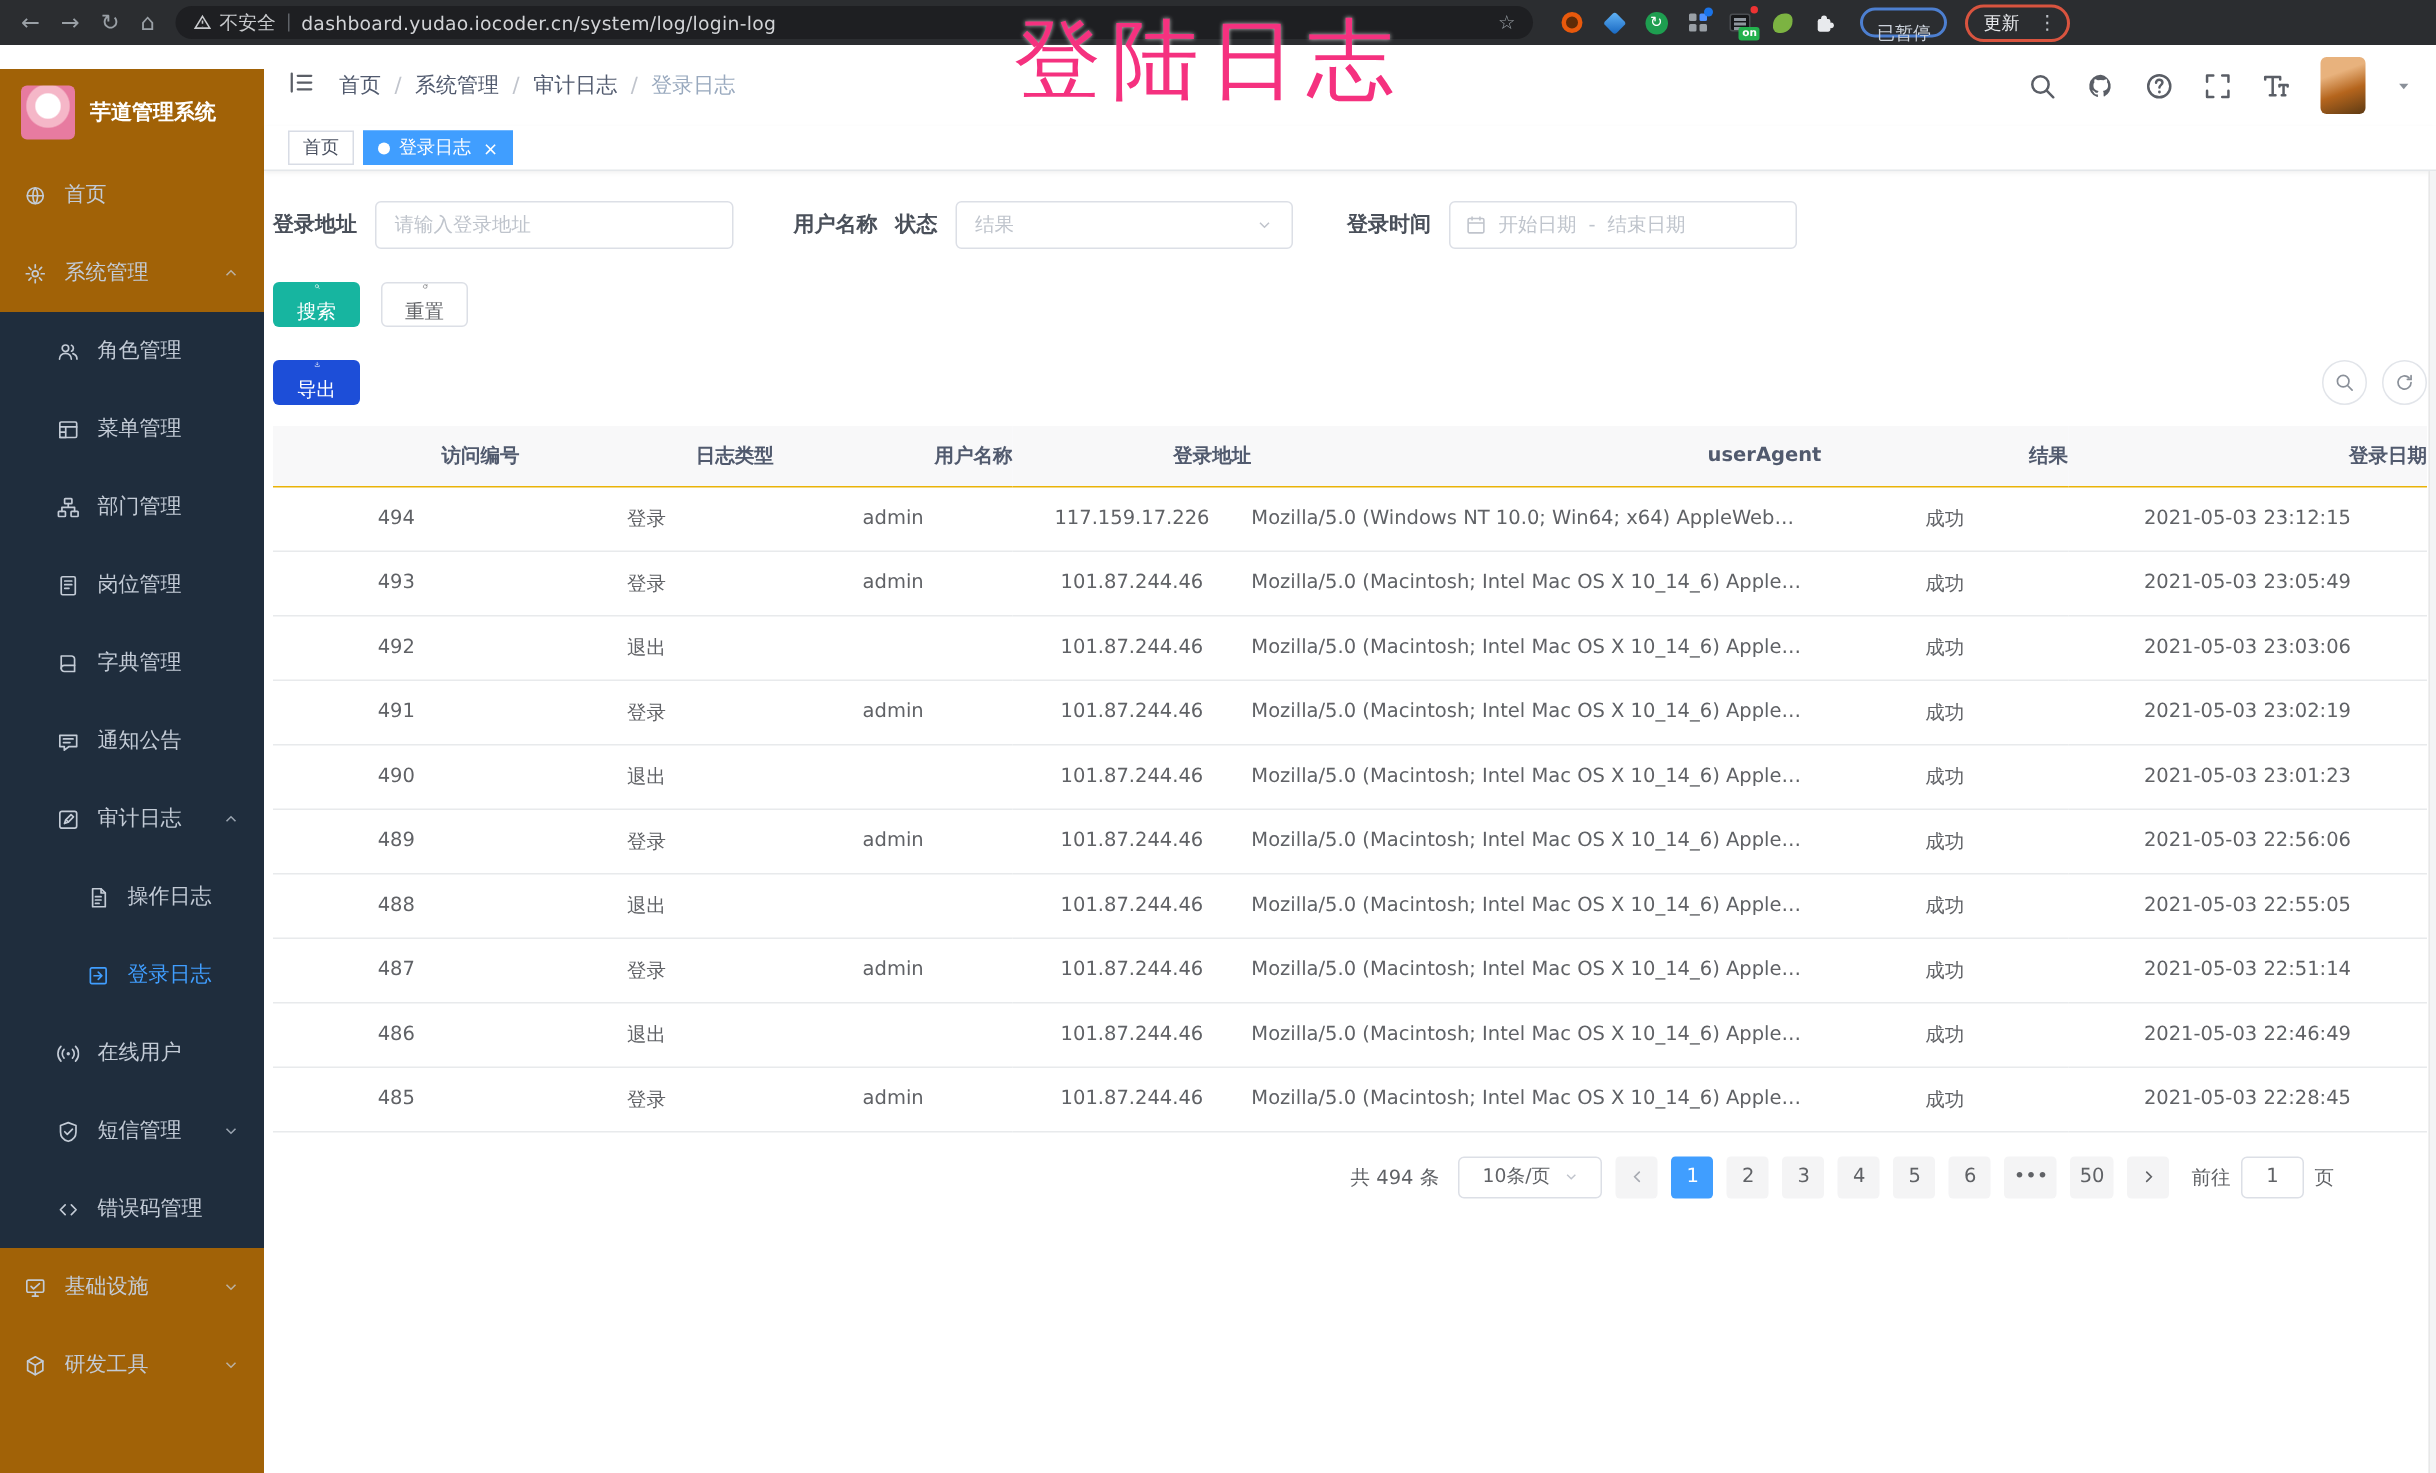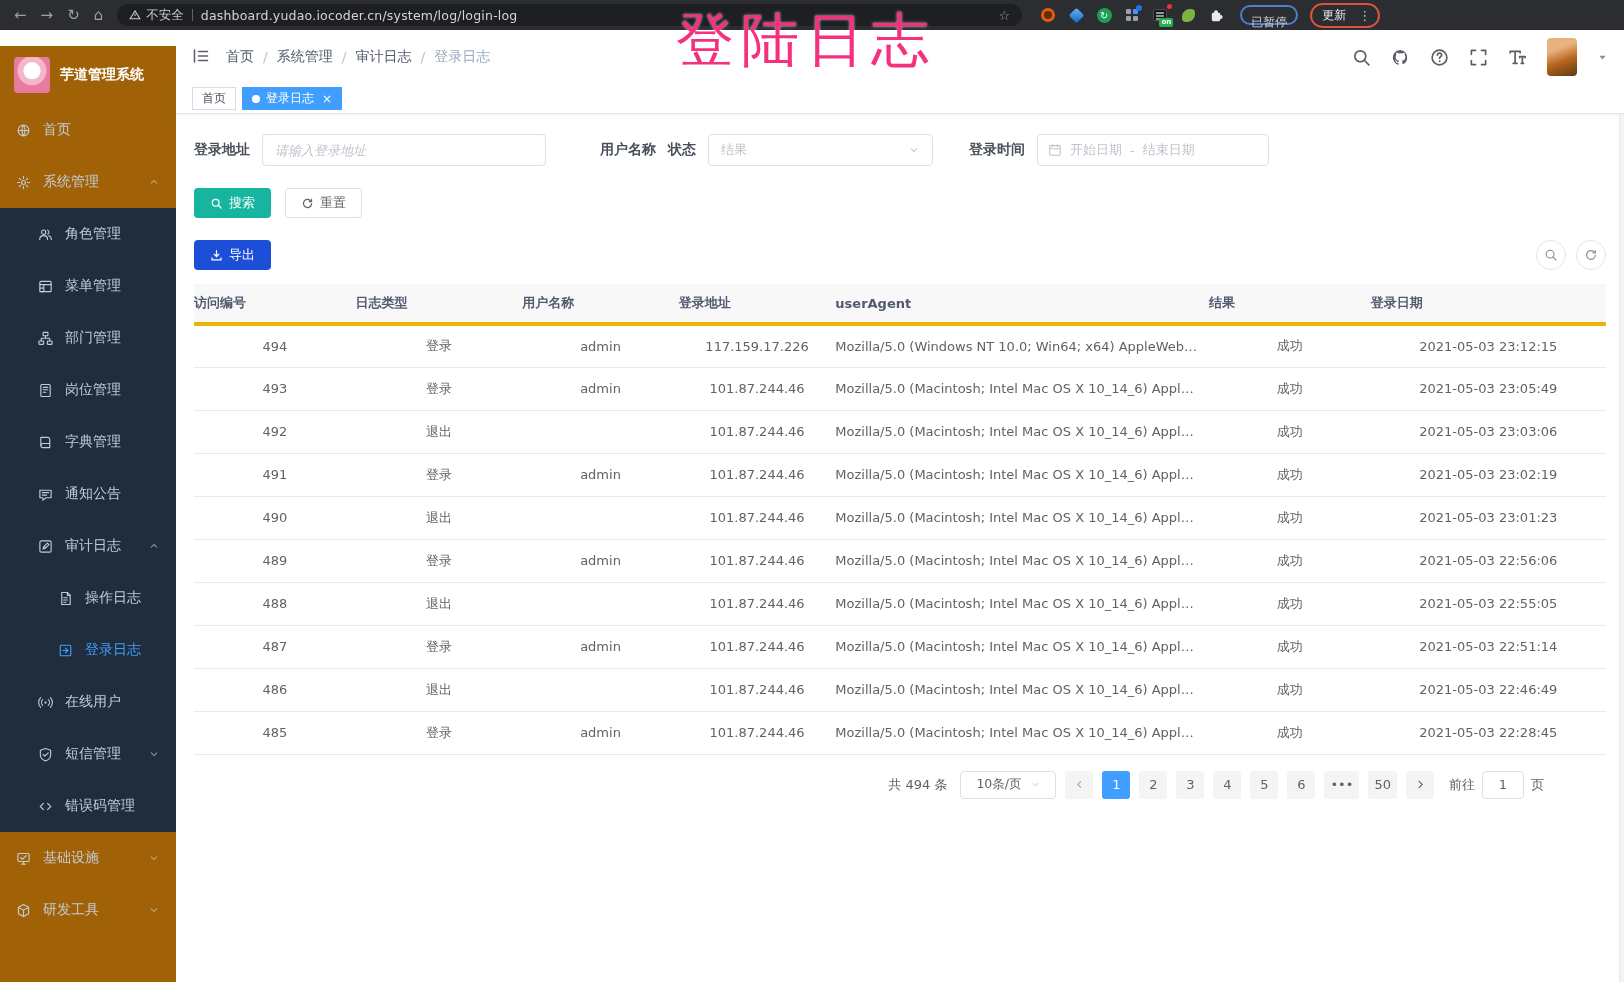--- a/index.html
+++ b/index.html
@@ -67,51 +67,51 @@
   .avatar { width:30px; height:38px; border-radius:4px; background:linear-gradient(160deg,#e8b27d 0 30%,#b5651d 60%,#5d3a13); cursor:pointer; }
   .caret-down { display:flex; cursor:pointer; }
   .caret-down svg { width:11px; height:11px; fill:#8a9099; }
 
   .tags-bar { height:30px; display:flex; align-items:center; gap:6px; padding:0 16px; border-bottom:1px solid #e4e7ea; box-shadow:0 1px 3px rgba(0,0,0,.06); }
   .tag { height:23px; display:inline-flex; align-items:center; gap:6px; padding:0 9px; border:1px solid #d8dce5; background:#fff; color:#495060; font-size:12px; cursor:pointer; }
   .tag.active { background:#409eff; border-color:#409eff; color:#fff; }
   .tag .dot { width:8px; height:8px; border-radius:50%; background:#fff; }
   .tag .close { font-size:12px; margin-left:2px; }
 
-  .content { padding:20px 18px; flex:1; position:relative; }
+  .content { padding:20px 6px; flex:1; position:relative; }
 
   
   .filter-row { display:flex; align-items:center; margin-bottom:22px; font-size:14px; color:#4a505a; }
   .f-label { font-weight:bold; margin-right:12px; white-space:nowrap; }
   .f-input { height:32px; border:1px solid #dcdfe6; border-radius:4px; padding:0 12px; font-size:13px; color:#606266; outline:none; font-family:inherit; }
   .f-input::placeholder { color:#bfc4cc; }
-  .w1 { width:284px; margin-right:54px;font-style:italic; }
+  .w1 { width:239px; margin-right:40px; }
   .w2 { width:247px; margin-right:40px; }
   .f-select { width:225px; height:32px; border:1px solid #dcdfe6; border-radius:4px; display:flex; align-items:center; padding:0 12px; color:#bfc4cc; font-size:13px; margin-right:36px; cursor:pointer; }
   .f-select .chev { margin-left:auto; display:flex; }
   .f-select .chev svg { width:12px; height:12px; stroke:#c0c4cc; fill:none; stroke-width:1.4; }
   .f-date { width:232px; height:32px; border:1px solid #dcdfe6; border-radius:4px; display:flex; align-items:center; padding:0 10px; gap:8px; color:#bfc4cc; font-size:13px; cursor:pointer; }
   .f-date svg { width:14px; height:14px; stroke:#c0c4cc; fill:none; stroke-width:1.2; flex-shrink:0; }
   .f-date .dsep { color:#bfc4cc; }
 
   .btn-row { display:flex; gap:14px; margin-bottom:22px; }
-  .btn { height:30px; display:inline-flex; align-items:center; gap:6px; padding:0 15px; border-radius:4px; font-size:13px; border:1px solid transparent; cursor:pointer; font-family:inherit; }
+  .btn { height:30px; display:inline-flex; align-items:center; gap:6px; padding:0 15px; border-radius:4px; font-size:13px; border:1px solid transparent; cursor:pointer; font-family:inherit;flex-direction:column; }
   .btn svg { width:13px; height:13px; fill:none; stroke:currentColor; stroke-width:1.5; stroke-linecap:round; }
   .btn-search { background:#17b5a0; color:#fff; }
   .btn-reset { background:#fff; border-color:#dcdfe6; color:#606266; }
   .btn-export { background:#1d4ed8; color:#fff; }
 
   .toolbar { display:flex; align-items:center; margin-bottom:14px; }
   .circle-btns { margin-left:auto; display:flex; gap:10px; }
   .circle-btn { width:30px; height:30px; border-radius:50%; border:1px solid #e2e5ea; background:#fff; display:flex; align-items:center; justify-content:center; cursor:pointer; color:#8a9099; }
   .circle-btn svg { width:14px; height:14px; fill:none; stroke:currentColor; stroke-width:1.3; stroke-linecap:round; }
 
   
   table { width:100%; border-collapse:collapse; font-size:13px; color:#606266; table-layout:fixed; }
-  thead th { background:#f8f8f9; color:#515a6e; font-weight:bold; height:40px; border-bottom:4px solid #eab308; text-align:left; }
+  thead th { background:#f8f8f9; color:#515a6e; font-weight:bold; height:40px; border-bottom:1px solid #eab308; text-align:right; }
   tbody td { height:43px; text-align:center; border-bottom:1px solid #e8eaec; white-space:nowrap; overflow:hidden; text-overflow:ellipsis; }
   tbody td.ua { text-align:left; padding-right:10px; }
 
   
   .pagination { display:flex; align-items:center; justify-content:flex-end; gap:9px; margin:16px 62px 0 0; font-size:13px; color:#606266; }
   .pg-total { margin-right:4px; }
   .pg-size { width:96px; height:28px; border:1px solid #dcdfe6; border-radius:4px; display:flex; align-items:center; justify-content:center; gap:8px; color:#606266; font-size:12.5px; cursor:pointer; }
   .pg-size svg { width:11px; height:11px; stroke:#c0c4cc; fill:none; stroke-width:1.4; }
   .pg-btn { min-width:28px; height:28px; border-radius:3px; background:#f4f4f5; color:#606266; display:flex; align-items:center; justify-content:center; cursor:pointer; padding:0 6px; }
   .pg-btn.active { background:#409eff; color:#fff; }

